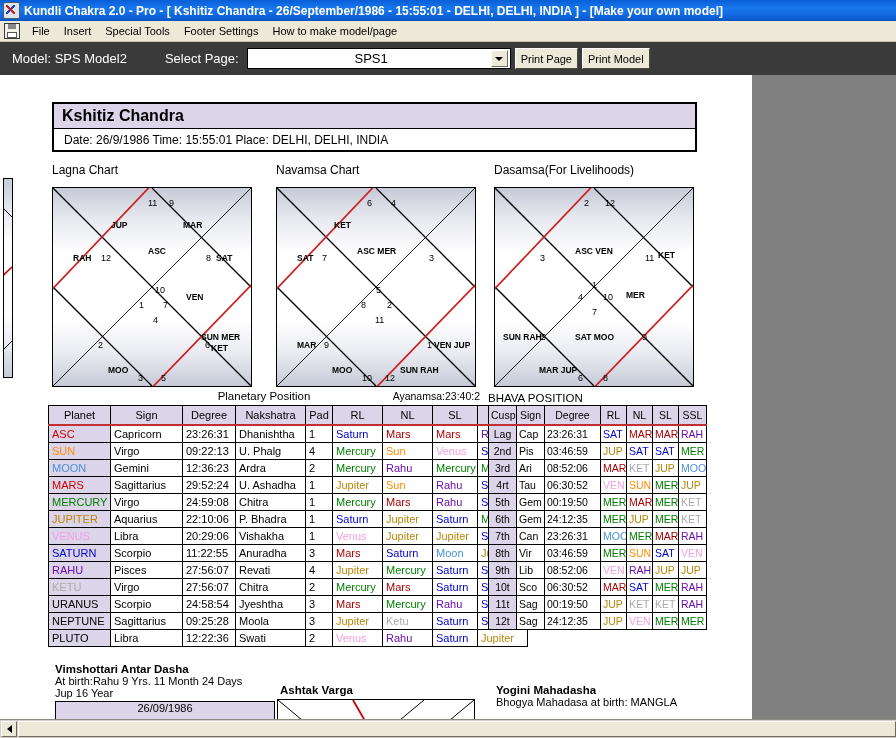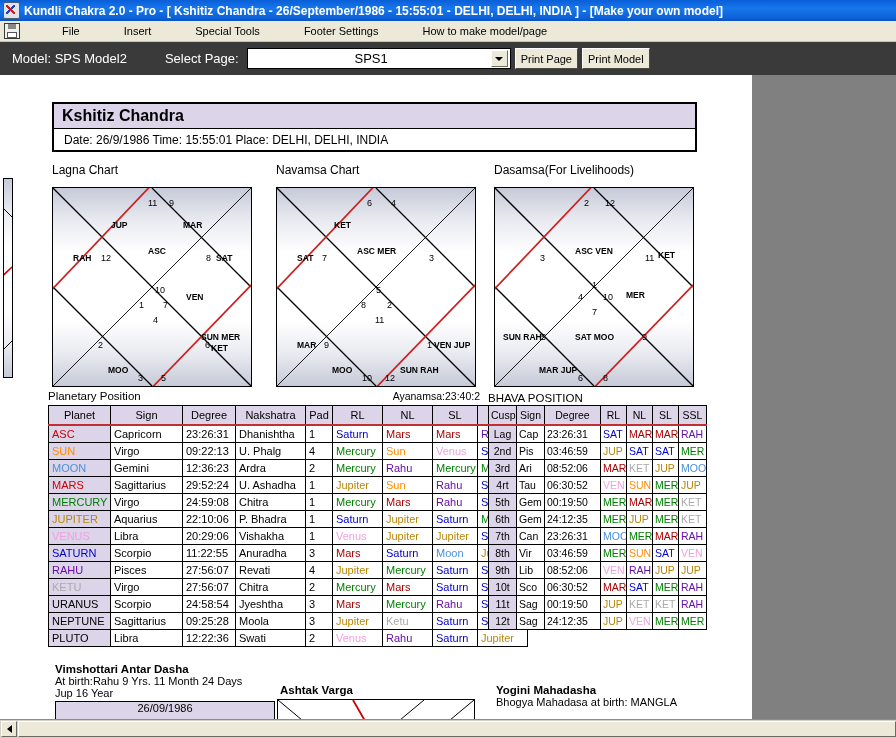--- a/index.html
+++ b/index.html
@@ -37,21 +37,21 @@
     position:absolute;left:0;top:21px;width:896px;height:20px;
     background:#ece9d8;border-bottom:1px solid #c8c4ae;
     display:flex;align-items:center;font-size:11px;color:#000;
   }
   .save-ic{
     width:14px;height:14px;margin:0 5px 0 4px;flex:0 0 auto;position:relative;
     background:#f2f1ea;border:1px solid #3a3a3a;
   }
   .save-ic:before{content:"";position:absolute;left:3px;top:0;width:8px;height:5px;background:#888;}
   .save-ic:after{content:"";position:absolute;left:2px;bottom:0;width:10px;height:6px;background:#fff;border:1px solid #555;box-sizing:border-box;}
-  .menuitem{padding:2px 7px;cursor:default;white-space:nowrap;margin-left:30px;}
+  .menuitem{padding:2px 7px;cursor:default;white-space:nowrap;}
 
   
   .toolbar{
     position:absolute;left:0;top:42px;width:896px;height:33px;
     background:#3a3a3a;display:flex;align-items:center;
   }
   .model-label{color:#ffffff;font-size:13px;margin-left:12px;white-space:nowrap;}
   .select-label{color:#ffffff;font-size:13px;margin-left:38px;white-space:nowrap;}
   .combo{
     margin-left:8px;width:264px;height:21px;background:#ffffff;
@@ -132,21 +132,21 @@
 
   
   .sliver{
     position:absolute;left:3px;top:178px;width:10px;height:200px;
     border:1px solid #000;
     background:linear-gradient(to bottom,#c6cad8 0%,#e9eaf0 16%,#ffffff 33%,#ffffff 67%,#e9eaf0 84%,#c6cad8 100%);
     box-sizing:border-box;overflow:hidden;
   }
 
   
-  .sec-title{position:absolute;font-size:11.5px;color:#000;white-space:nowrap;}
+  .sec-title{position:absolute;font-size:11.5px;color:#000;white-space:nowrap;text-align:center;}
   table.grid{
     border-collapse:collapse;font-size:11px;color:#000;background:#fff;
     table-layout:fixed;
   }
   table.grid th, table.grid td{
     border:1px solid #000;padding:0 3px;white-space:nowrap;height:16px;
     font-weight:normal;text-align:left;overflow:hidden;
   }
   table.grid thead th{
     background:#dcd5ea;text-align:center;height:18px;

